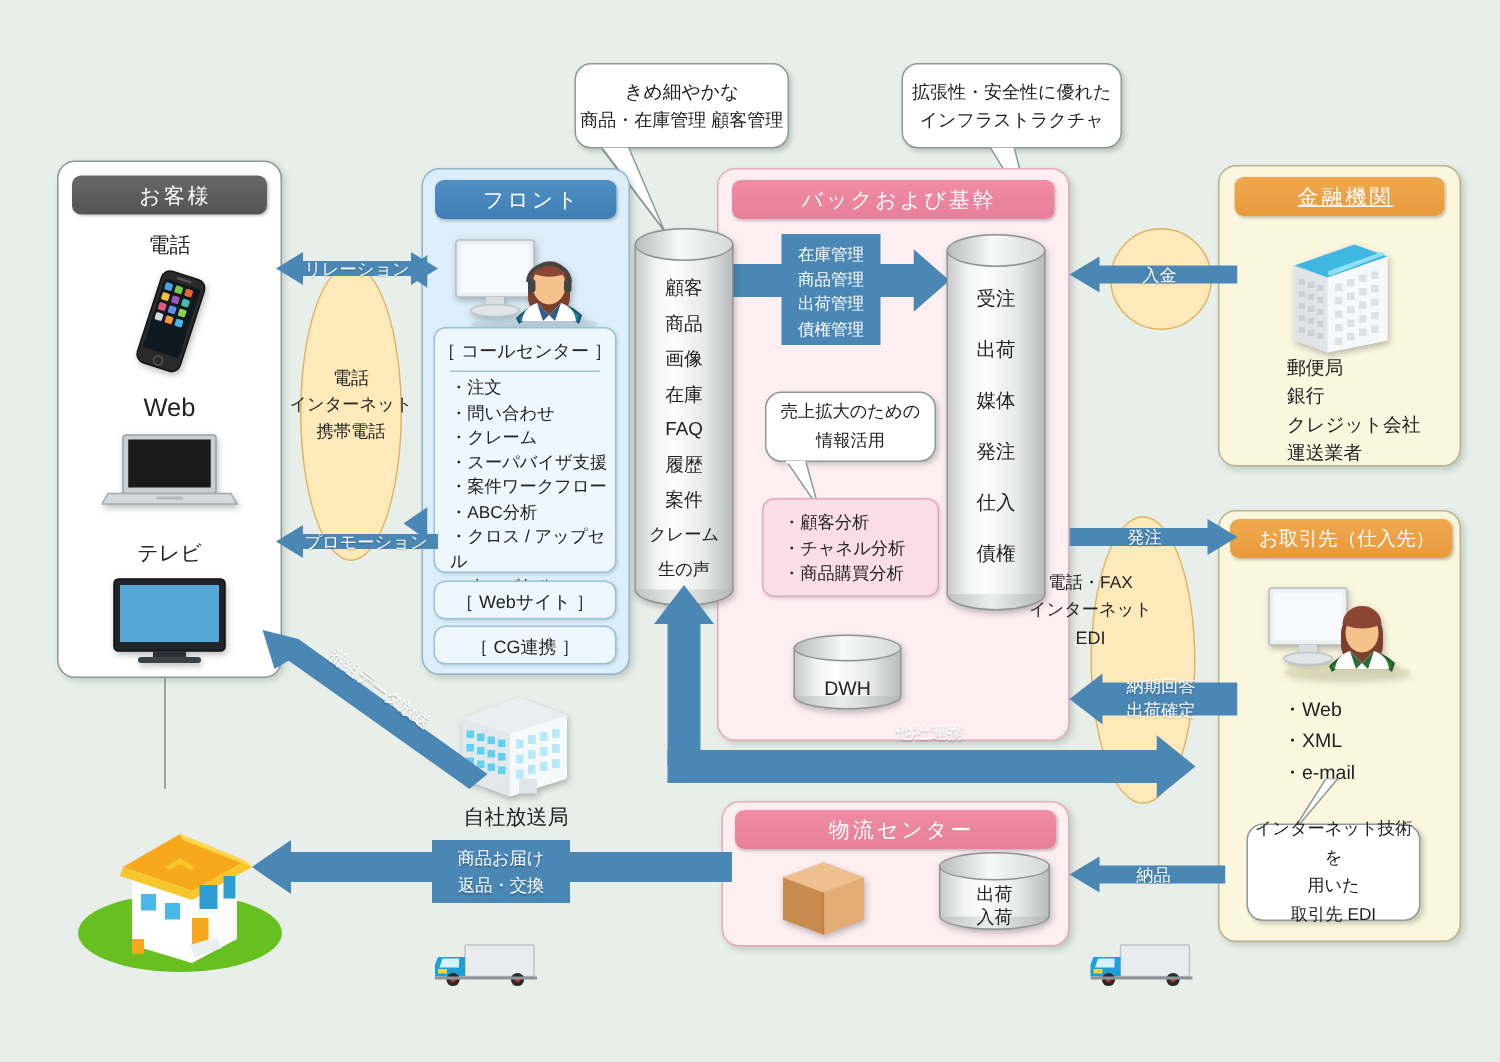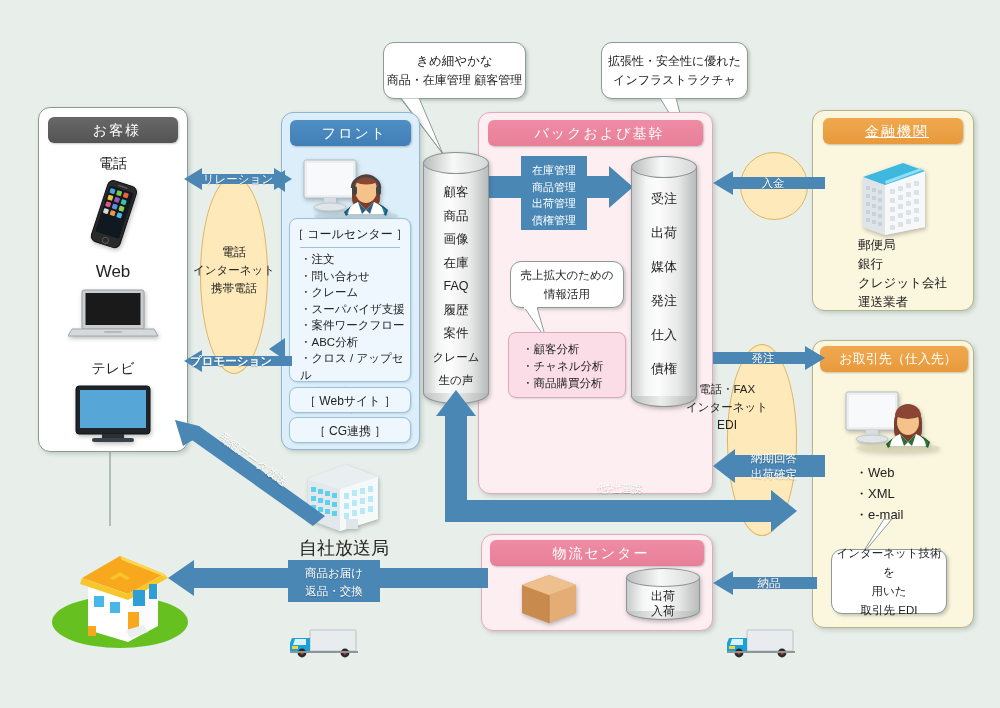--- a/index.html
+++ b/index.html
@@ -233,20 +233,26 @@
     <line x1="0" y1="1" x2="13" y2="1" stroke="#ffffff" stroke-width="2"></line>
   </svg>
 
   <div class="ibox pinkb" style="left:508px;top:332px;width:118px;height:66px;"></div>
   <div class="list" style="left:522px;top:341px;width:106px;font-size:11.5px;line-height:17px;">
     <div>・顧客分析</div>
     <div>・チャネル分析</div>
     <div>・商品購買分析</div>
   </div>
 
+  <div class="cyl shadowsoft" style="left:529px;top:423px;width:72px;height:54px;">
+    <div class="bot" style="top:32px;height:18px;"></div>
+    <div class="body" style="top:9px;height:32px;"></div>
+    <div class="top" style="height:18px;"></div>
+    <div class="cap" style="top:28px;font-size:13px;">DWH</div>
+  </div>
 
   <div class="cyl shadowsoft" style="left:423px;top:152px;width:66px;height:253px;">
     <div class="bot" style="top:230px;height:22px;"></div>
     <div class="body" style="top:11px;height:230px;"></div>
     <div class="top" style="height:22px;"></div>
   </div>
   <div class="abs" style="left:423px;top:181px;width:66px;text-align:center;font-size:12.5px;line-height:23.5px;">
     <div>顧客</div>
     <div>商品</div>
     <div>画像</div>
@@ -405,21 +411,21 @@
         <rect x="50" y="45" width="5" height="6"></rect>
         <rect x="58" y="43" width="5" height="6"></rect>
         <rect x="66" y="41" width="5" height="6"></rect>
       <rect x="42" y="58" width="5" height="6"></rect>
         <rect x="50" y="55" width="5" height="6"></rect>
         <rect x="58" y="53" width="5" height="6"></rect>
         <rect x="66" y="51" width="5" height="6"></rect>
     </g>
     <rect x="44" y="64" width="12" height="10" fill="#dfe6ea"></rect>
   </svg>
-  <div class="lbl" style="left:292px;top:536px;width:104px;font-size:18px;">自社放送局</div>
+  <div class="lbl" style="left:292px;top:536px;width:104px;font-size:14px;">自社放送局</div>
 
   <svg class="abs" style="left:32px;top:530px;width:170px;height:120px;">
     <ellipse cx="88" cy="92" rx="68" ry="26" fill="#66c120"></ellipse>
     <polygon points="56,50 56,100 96,112 96,62" fill="#ffffff"></polygon>
     <polygon points="96,62 96,112 126,96 126,46" fill="#fbfbfb"></polygon>
     <polygon points="50,48 88,26 132,44 96,64" fill="#f7a81c"></polygon>
     <polygon points="50,48 96,64 96,70 48,54" fill="#f6c62a"></polygon>
     <polygon points="96,64 132,44 136,48 96,70" fill="#f6c62a"></polygon>
     <polygon points="88,26 132,44 136,48 90,30" fill="#ffd84d"></polygon>
     <path d="M78 48 l10 -6 l10 6 l-3 2 l-7 -4 l-7 4z" fill="#f6c62a"></path>
@@ -476,21 +482,21 @@
   <div class="ell" style="left:740px;top:152px;width:66px;height:66px;"></div>
 
   <svg class="abs" style="left:184px;top:166px;width:108px;height:26px;">
     <polygon points="0,13 18,2 18,8 90,8 90,2 108,13 90,24 90,18 18,18 18,24" fill="#4a87b5"></polygon>
   </svg>
   <div class="arrowlabel" style="left:184px;top:172px;width:108px;">リレーション</div>
 
   <svg class="abs" style="left:184px;top:348px;width:108px;height:26px;">
     <polygon points="0,13 18,2 18,8 108,8 108,18 18,18 18,24" fill="#4a87b5"></polygon>
   </svg>
-  <div class="arrowlabel" style="left:177px;top:354px;width:108px;font-weight:bold;">プロモーション</div>
+  <div class="arrowlabel" style="left:190px;top:354px;width:108px;">プロモーション</div>
 
   <svg class="abs" style="left:269px;top:170px;width:16px;height:22px;">
     <polygon points="0,11 16,0 16,22" fill="#4a87b5"></polygon>
   </svg>
   <svg class="abs" style="left:269px;top:338px;width:16px;height:22px;">
     <polygon points="0,11 16,0 16,22" fill="#4a87b5"></polygon>
   </svg>
 
   <svg class="abs" style="left:436px;top:390px;width:40px;height:120px;">
     <rect x="9" y="22" width="22" height="98" fill="#4a87b5"></rect>

